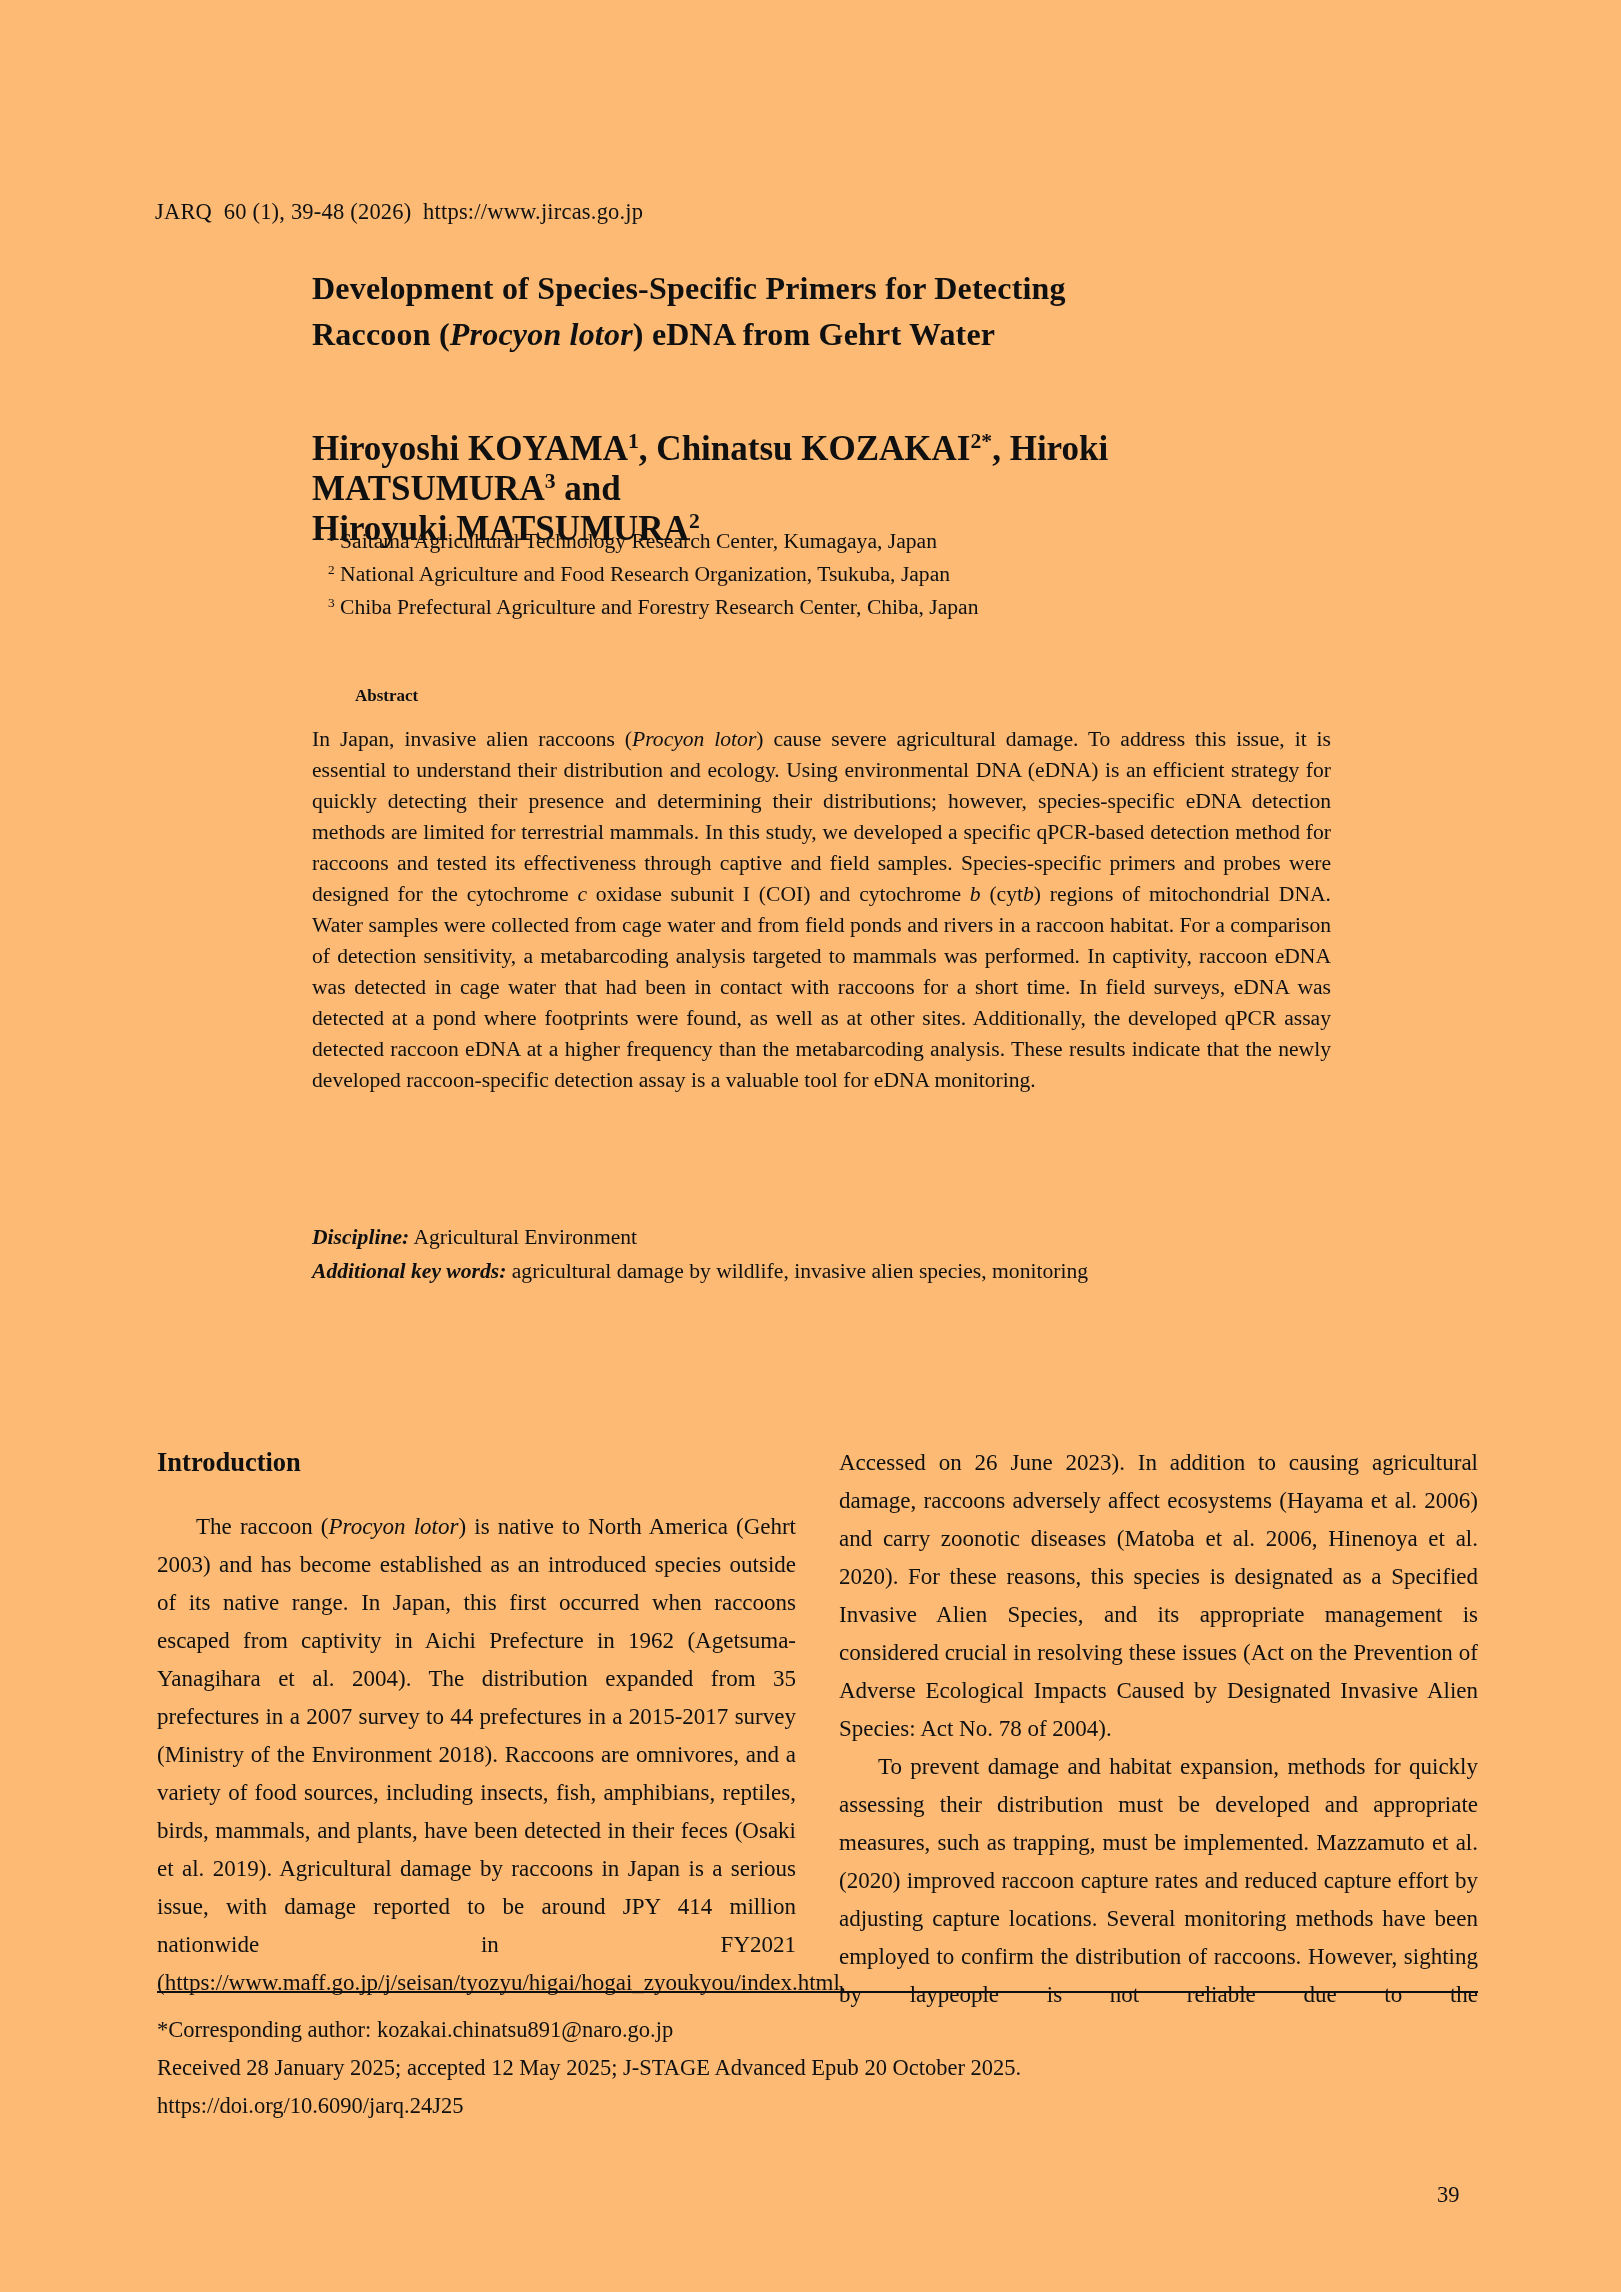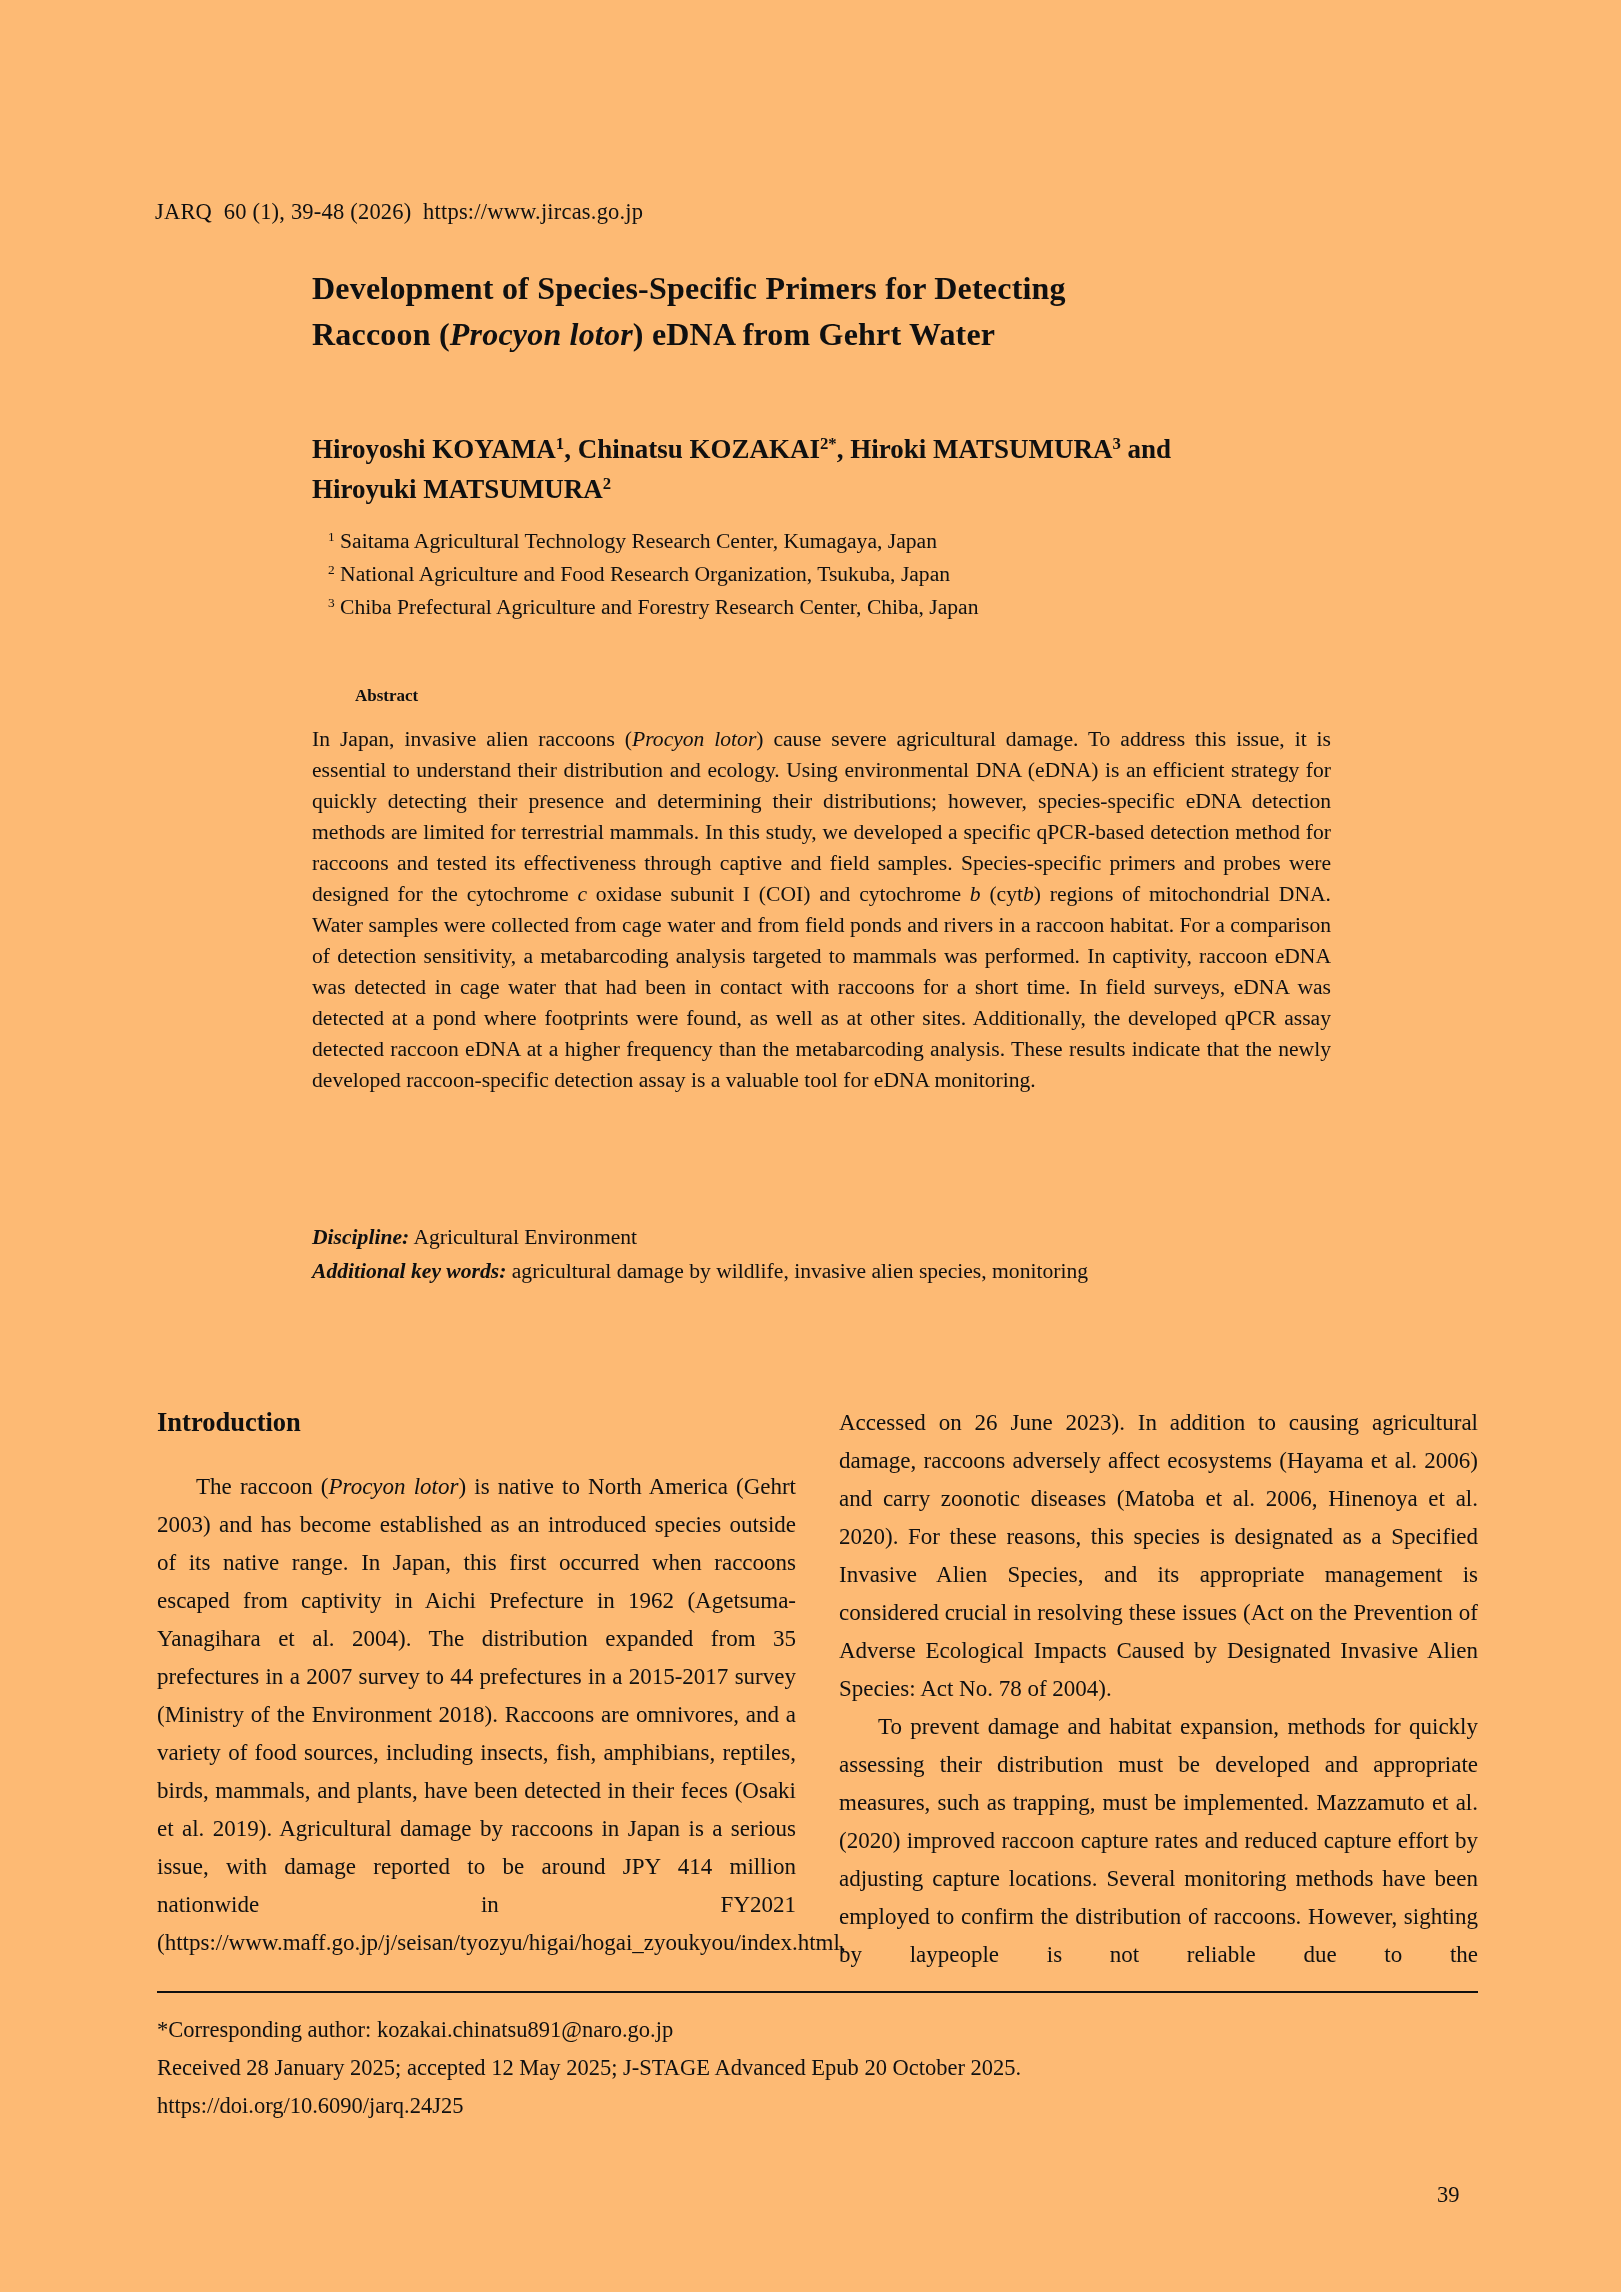--- a/index.html
+++ b/index.html
@@ -24,21 +24,21 @@
     letter-spacing: 0.2px;
   }
   .title-block {
     left: 312px; top: 265px; width: 1019px;
     font-size: 32px; font-weight: bold;
     line-height: 46px;
     letter-spacing: 0.2px;
   }
   .authors-block {
     left: 312px; top: 431px; width: 1039px;
-    font-size: 27px; font-weight: bold;
+    font-size: 35px; font-weight: bold;
     line-height: 36px;
   }
   .affil-block {
     left: 312px; top: 526px; width: 1019px;
     font-size: 21.6px;
     line-height: 30px;
     margin-left: 16px;
   }
   .abstract-heading {
     left: 308px; top: 686px;
@@ -49,21 +49,21 @@
     font-size: 21.6px;
     line-height: 31px;
     text-align: justify;
   }
   .meta-block {
     left: 312px; top: 1220px; width: 1019px;
     font-size: 21.6px;
     line-height: 34px;
   }
   .col {
-    top: 1404px; width: 639px;
+    top: 1444px; width: 639px;
     font-size: 23px;
     line-height: 38px;
     text-align: justify;
     font-family: Liberation Serif, serif;
   }
   .col-left  { left: 157px; }
   .col-right { left: 839px; }
   .section-heading {
     font-size: 26.5px; font-weight: bold;
     line-height: 37px;

